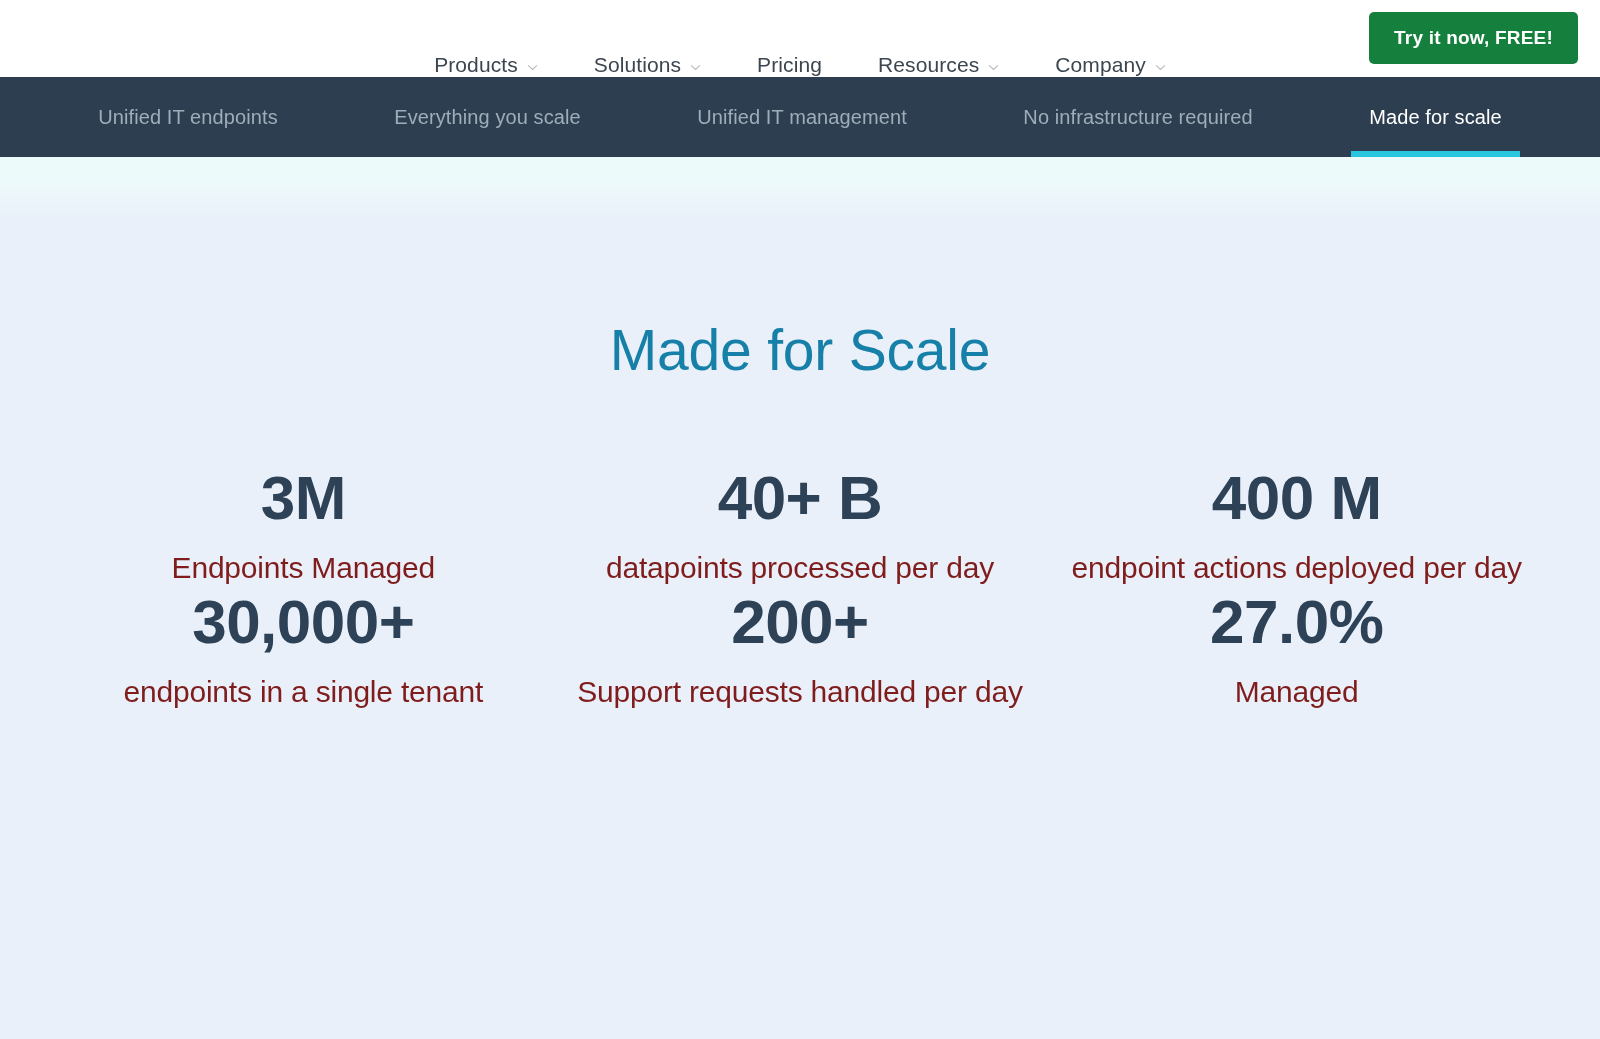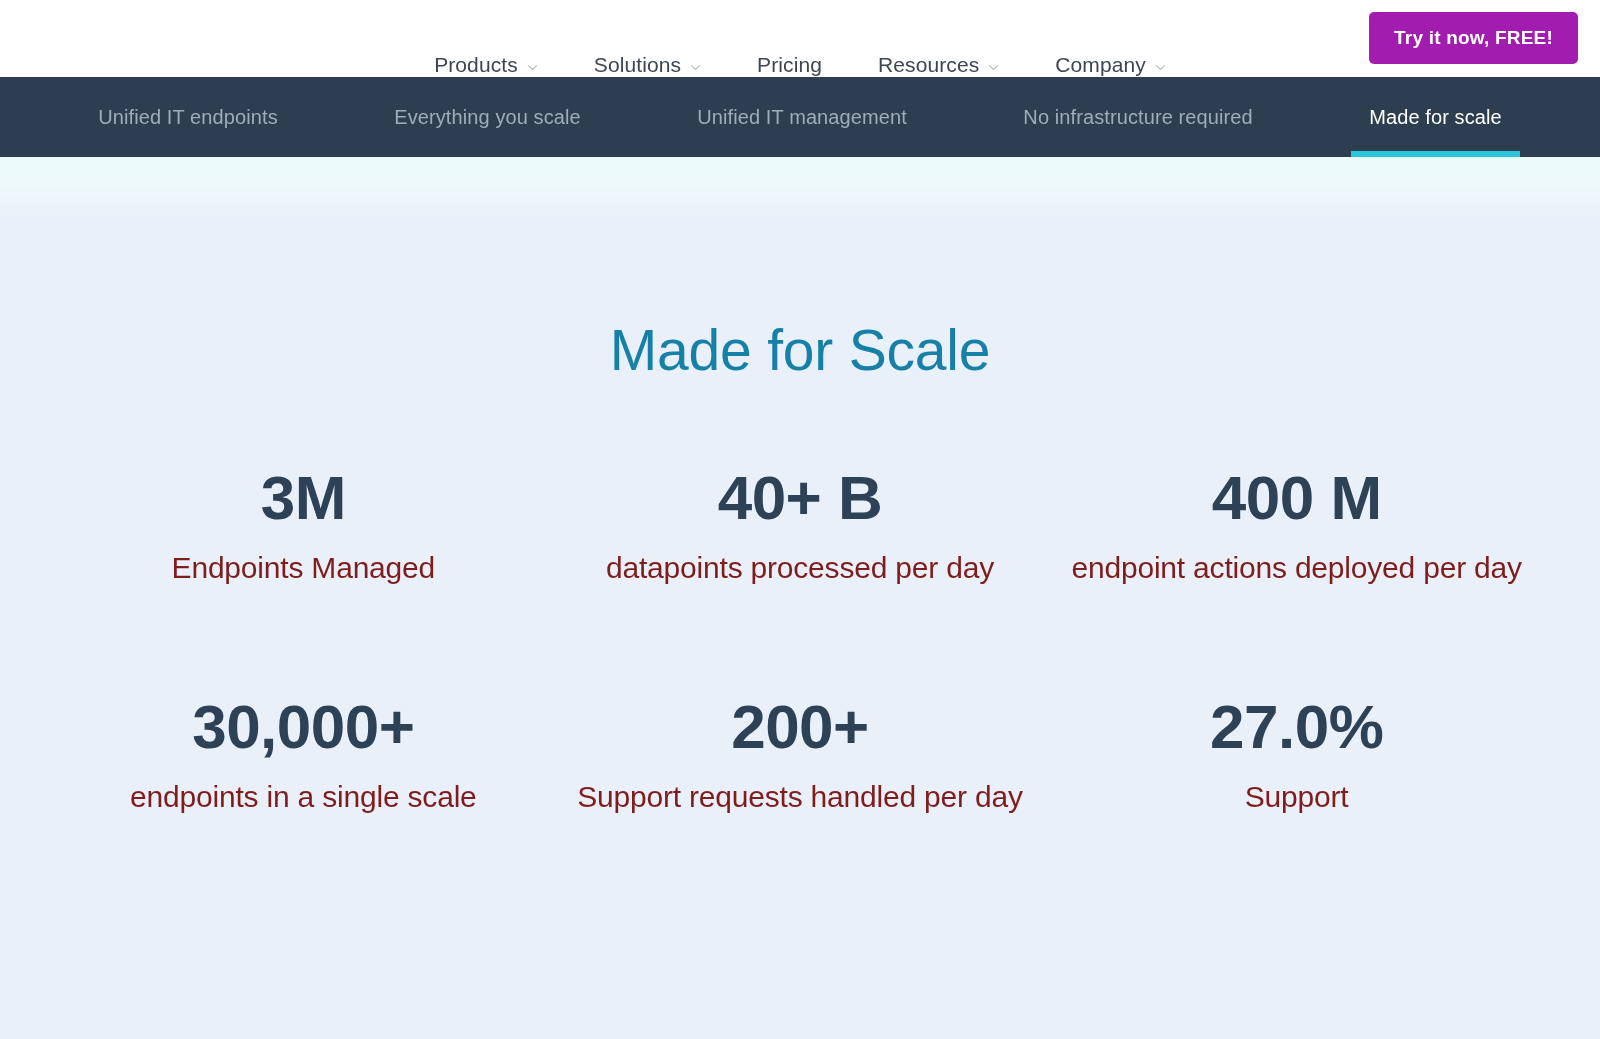--- a/index.html
+++ b/index.html
@@ -49,21 +49,21 @@
     top: 2px;
   }
   .chevron-down svg { display: block; }
 
   .cta-button {
     position: absolute;
     right: 22px;
     top: 12px;
     height: 52px;
     padding: 0 25px;
-    background: #a21caf;
+    background: #15803d;
     color: #ffffff;
     border: none;
     border-radius: 5px;
     font-family: "Liberation Sans", sans-serif;
     font-size: 19px;
     font-weight: bold;
     letter-spacing: 0.2px;
     cursor: pointer;
     display: flex;
     align-items: center;
@@ -134,21 +134,20 @@
     font-size: 57px;
     font-weight: normal;
     color: #1680a8;
     letter-spacing: -0.2px;
     margin-bottom: 82px;
   }
 
   .stats-grid {
     display: grid;
     grid-template-columns: repeat(3, 1fr);
-    row-gap: 105px;
     padding: 0 55px;
   }
 
   .stat-cell {
     text-align: center;
     padding: 0 22px;
   }
 
   .stat-value {
     font-size: 62px;
@@ -264,28 +263,28 @@
       <div class="stat-label">datapoints processed per day</div>
     </div>
 
     <div class="stat-cell">
       <div class="stat-value">400 M</div>
       <div class="stat-label">endpoint actions deployed per day</div>
     </div>
 
     <div class="stat-cell">
       <div class="stat-value">30,000+</div>
-      <div class="stat-label">endpoints in a single scale</div>
+      <div class="stat-label">endpoints in a single tenant</div>
     </div>
 
     <div class="stat-cell">
       <div class="stat-value">200+</div>
       <div class="stat-label">Support requests handled per day</div>
     </div>
 
     <div class="stat-cell">
       <div class="stat-value">27.0%</div>
-      <div class="stat-label">Support</div>
+      <div class="stat-label">Managed</div>
     </div>
 
   </div>
 
 </section>
 
 </body></html>

